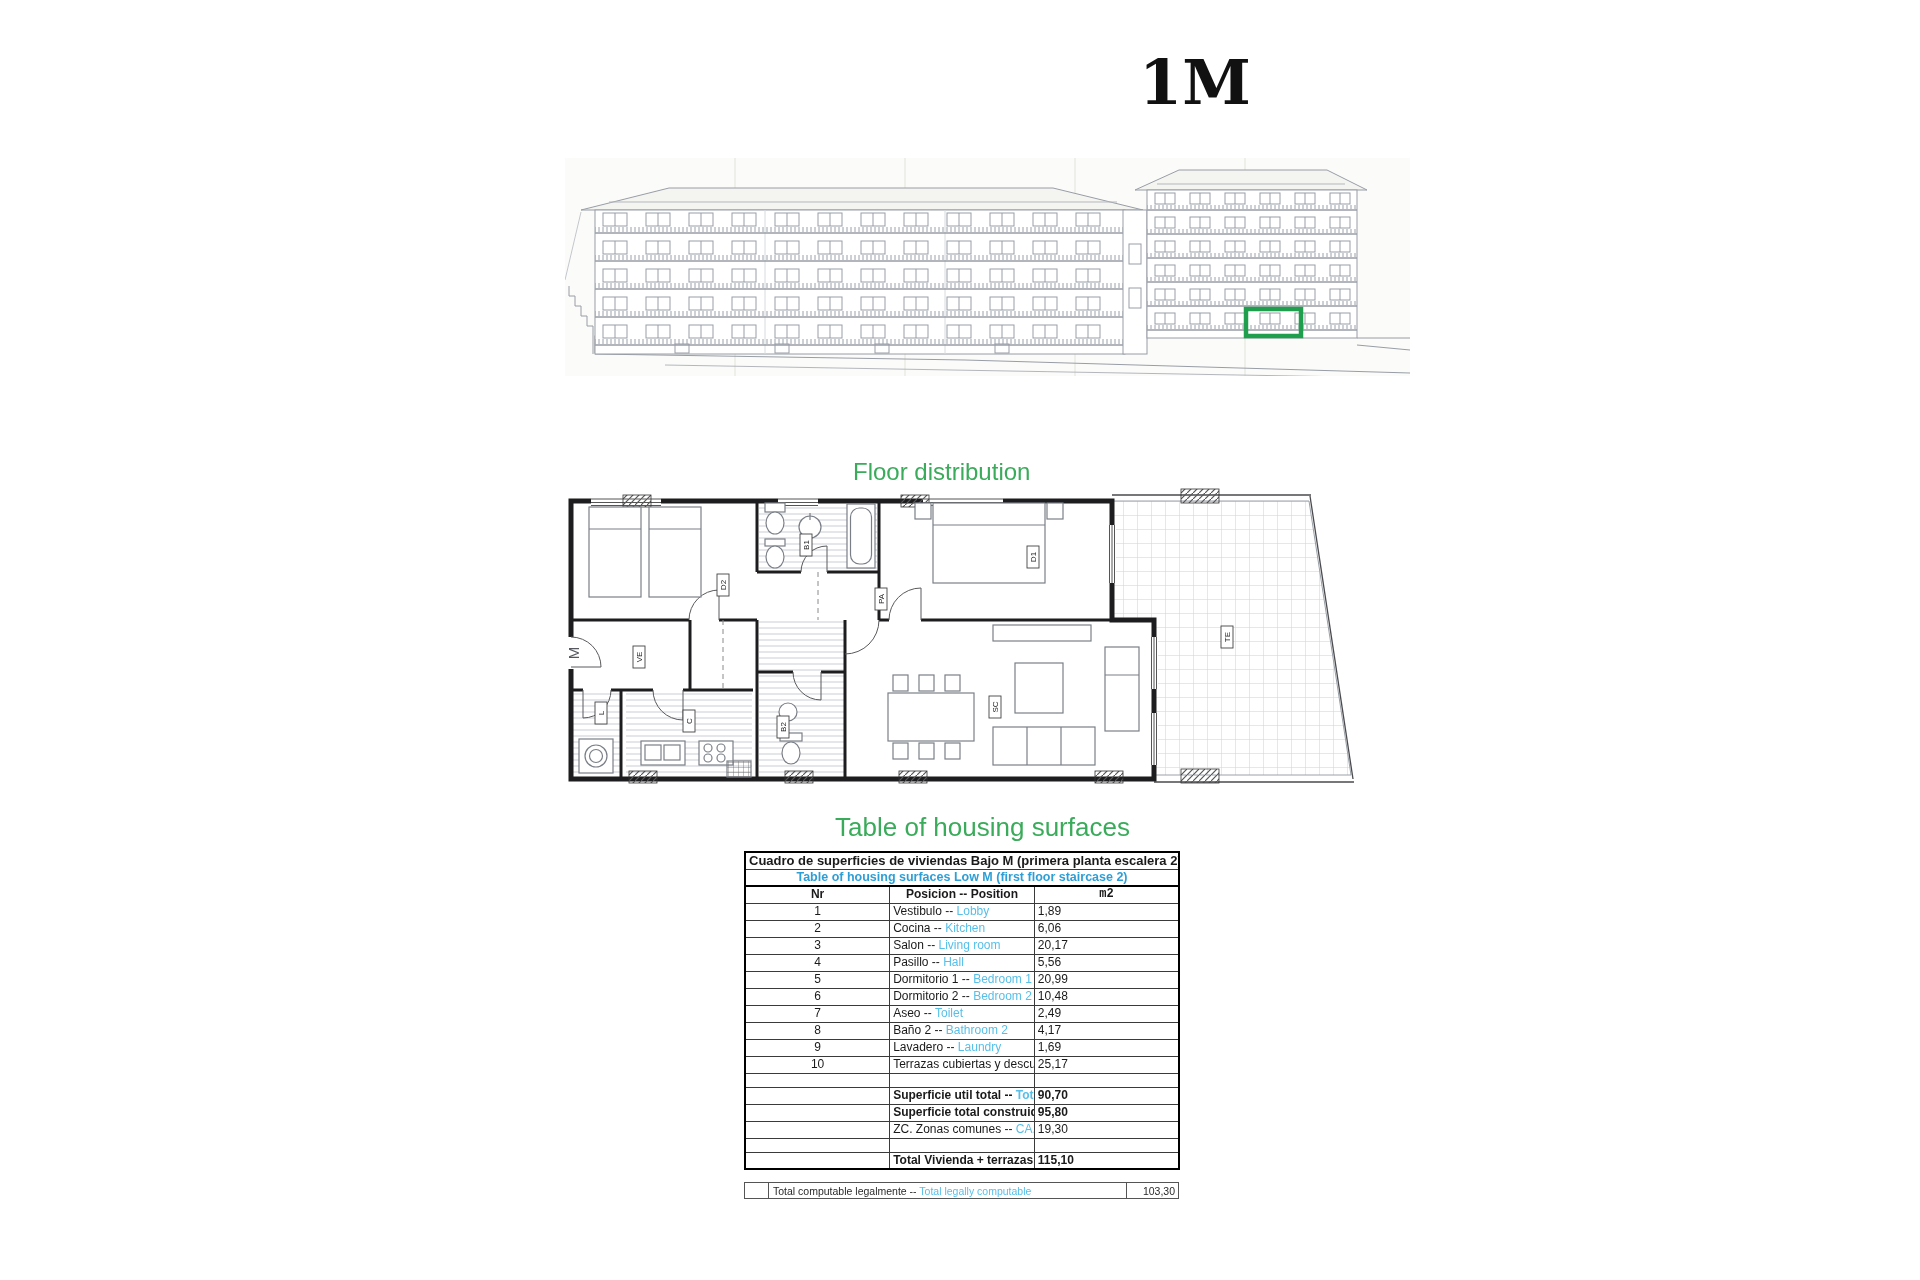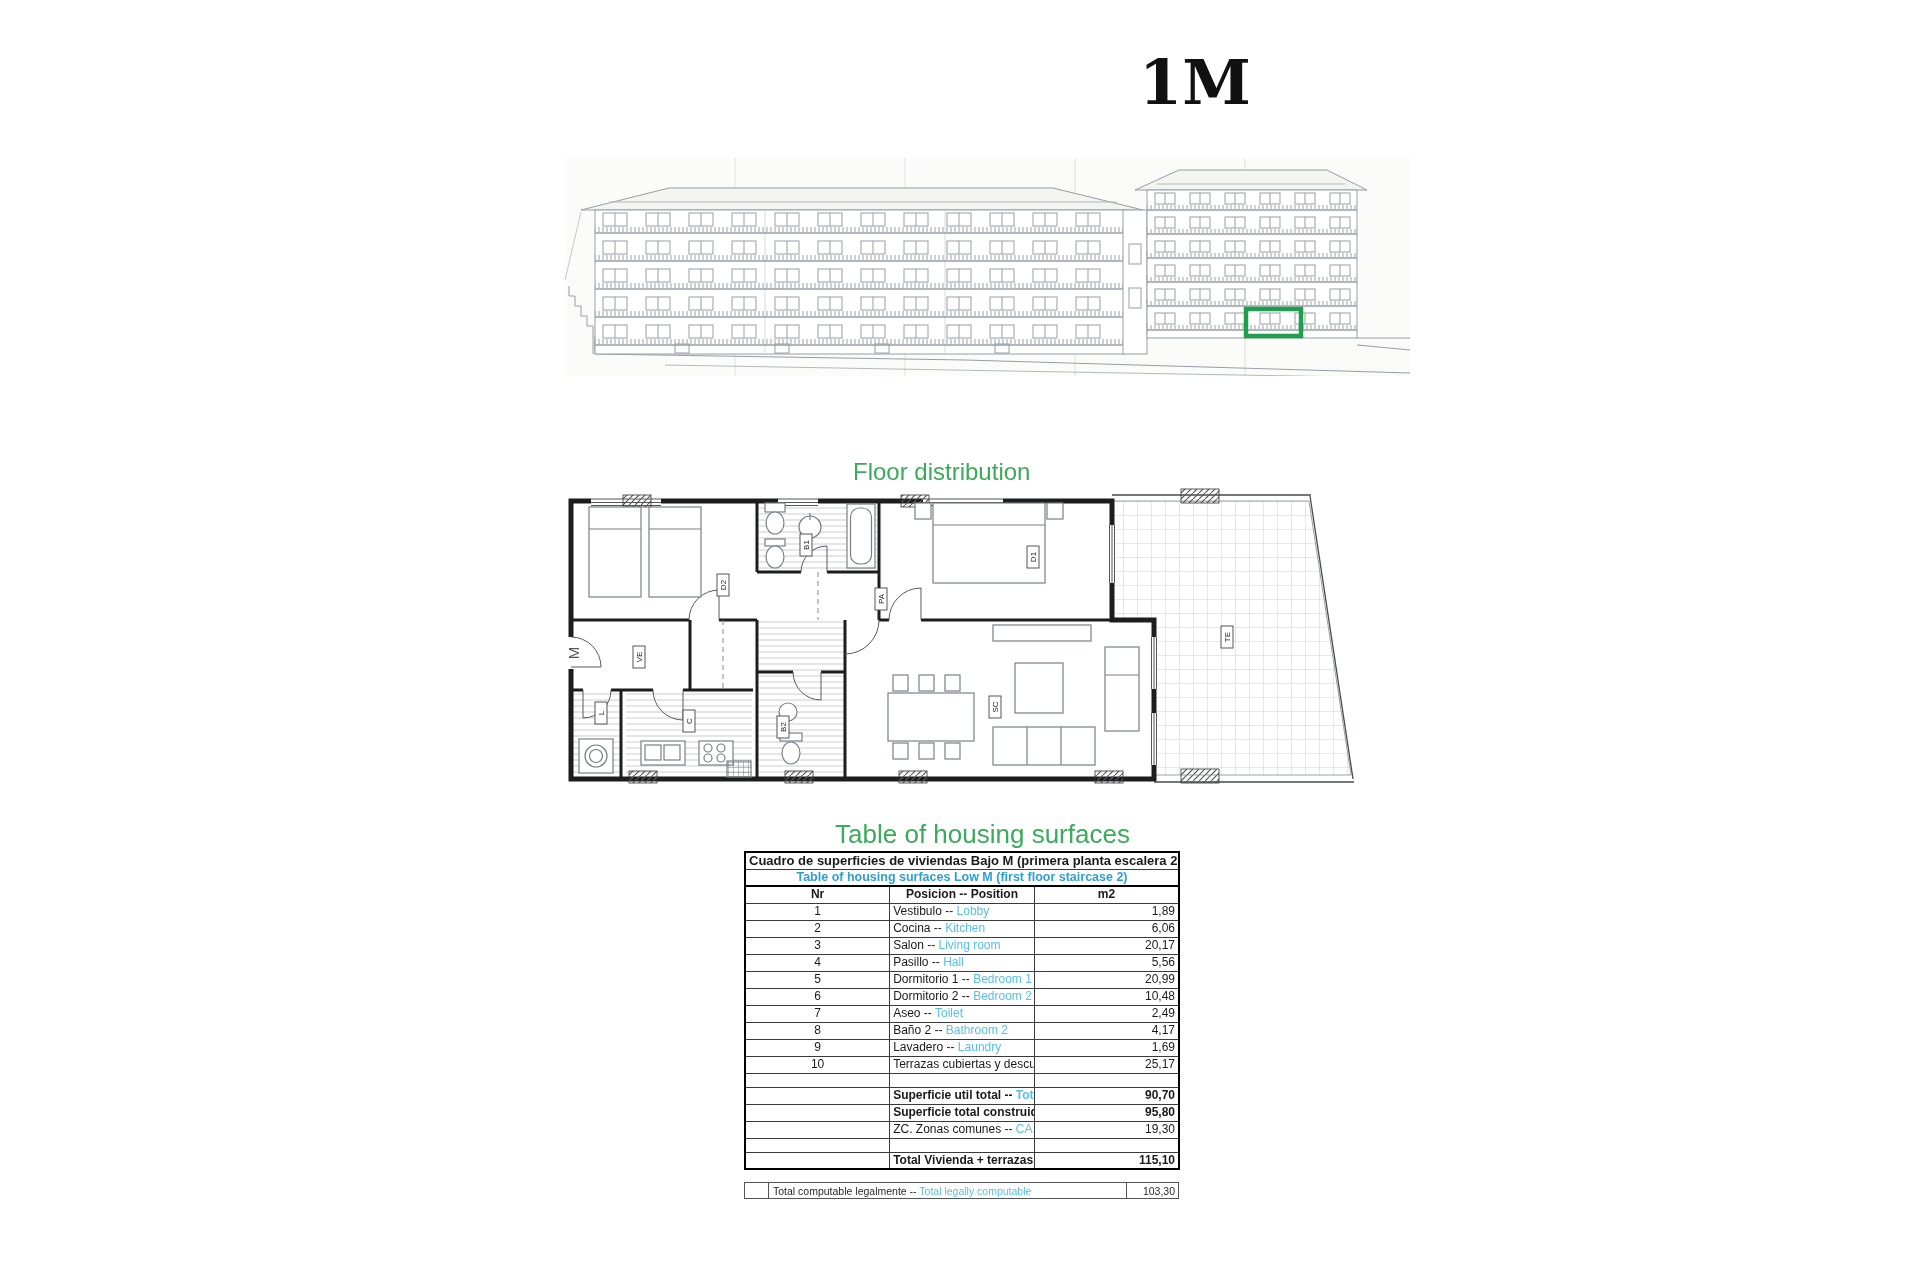--- a/index.html
+++ b/index.html
@@ -11,35 +11,35 @@
   .page{position:relative;width:1920px;height:1280px;background:#fff;overflow:hidden;}
 
   .doc-title{position:absolute;left:1120px;top:46px;width:150px;text-align:center;
     font-family:"DejaVu Serif","Liberation Serif",serif;font-weight:bold;font-size:62px;color:#111;}
 
   .elevation-wrap{position:absolute;left:565px;top:158px;width:845px;height:218px;}
   .plan-wrap{position:absolute;left:563px;top:487px;width:820px;height:320px;}
 
   .green-heading{position:absolute;color:var(--green);font-family:"Liberation Sans",sans-serif;}
   .floor-title{left:853px;top:458px;width:220px;text-align:left;font-size:24px;}
-  .table-title{left:815px;top:812px;width:335px;text-align:center;font-size:26px;margin-top:7px;}
+  .table-title{left:815px;top:812px;width:335px;text-align:center;font-size:26px;}
 
   .table-wrap{position:absolute;left:744px;top:851px;width:436px;}
   table.surfaces{border-collapse:collapse;width:436px;font-size:12px;color:var(--ink);
     border:2px solid #000;table-layout:fixed;}
   table.surfaces td{border:1px solid #3a3a3a;height:17px;padding:0 3px;line-height:1.05;
     overflow:hidden;white-space:nowrap;}
   td.c-nr{width:24px;text-align:center;}
   td.c-pos{width:358px;text-align:left;padding-left:4px;}
-  td.c-m2{width:52px;text-align:right;padding-right:4px;}
+  td.c-m2{width:52px;padding-right:4px;}
   tr.t-title td{font-weight:bold;font-size:13px;text-align:center;border-bottom:1px solid #3a3a3a;}
   tr.t-sub td{font-weight:bold;font-size:12.5px;text-align:center;color:var(--blue-strong);
     border-bottom:2px solid #000;border-radius:7px;}
   tr.t-head td{font-weight:bold;text-align:center;}
-  tr.t-head td.c-m2{text-align:center;}
+  tr.t-head td.c-m2{text-align:center;font-family:Liberation Mono, monospace;}
   tr.bold td{font-weight:bold;}
   tr.empty td{height:14px;}
   .en{color:var(--blue-light);}
   table.footer-tbl{border-collapse:collapse;width:400px;font-size:10.5px;color:#2a2a2a;
     margin-top:12px;table-layout:fixed;}
   table.footer-tbl td{border:1px solid #555;height:16px;padding:0 3px;white-space:nowrap;overflow:hidden;}
 </style>
 </head>
 <body>
 

